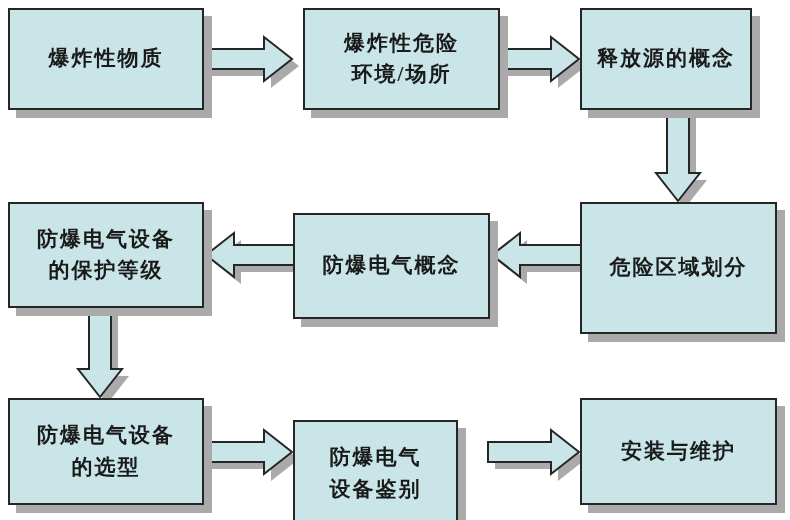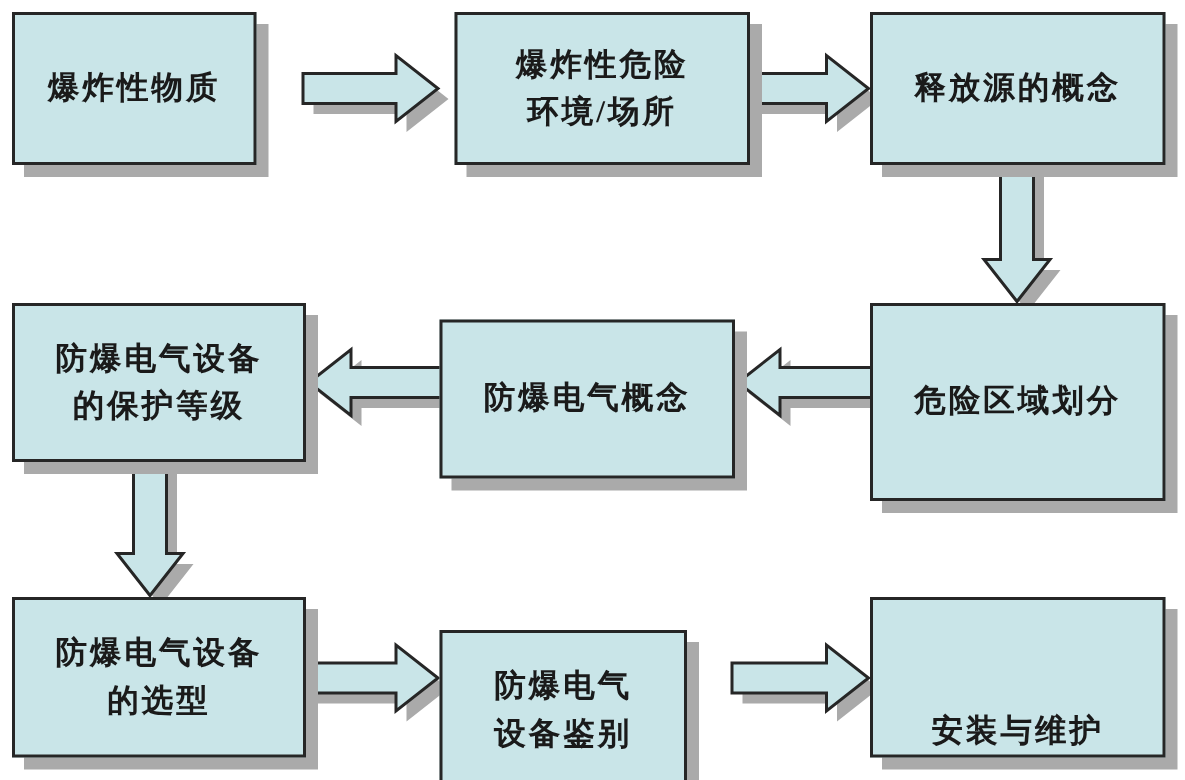--- a/index.html
+++ b/index.html
@@ -92,30 +92,30 @@
       <polygon class="arrow-shadow" transform="translate(7,7)" points="202,442 264,442 264,430 292,452 264,474 264,462 202,462"></polygon>
       <polygon class="arrow" points="202,442 264,442 264,430 292,452 264,474 264,462 202,462"></polygon>
     </g>
 
     <g>
       <polygon class="arrow-shadow" transform="translate(7,7)" points="488,442 551,442 551,430 579,452 551,474 551,462 488,462"></polygon>
       <polygon class="arrow" points="488,442 551,442 551,430 579,452 551,474 551,462 488,462"></polygon>
     </g>
   </svg>
 
-  <div class="box" style="left:8px; top:8px; width:163px; height:102px;">
+  <div class="box" style="left:8px; top:8px; width:196px; height:102px;">
     <span class="label">爆炸性物质</span>
   </div>
 
   <div class="box" style="left:303px; top:8px; width:197px; height:102px;">
     <span class="label">爆炸性危险
 环境/场所</span>
   </div>
 
-  <div class="box" style="left:580px; top:8px; width:197px; height:102px;">
+  <div class="box" style="left:580px; top:8px; width:172px; height:102px;">
     <span class="label">释放源的概念</span>
   </div>
 
   <div class="box" style="left:580px; top:202px; width:197px; height:132px;">
     <span class="label">危险区域划分</span>
   </div>
 
   <div class="box" style="left:293px; top:202px; width:197px; height:106px;margin-top:11px;">
     <span class="label">防爆电气概念</span>
   </div>
@@ -128,17 +128,17 @@
   <div class="box" style="left:8px; top:398px; width:196px; height:107px;">
     <span class="label">防爆电气设备
 的选型</span>
   </div>
 
   <div class="box" style="left:293px; top:420px; width:165px; height:107px;">
     <span class="label">防爆电气
 设备鉴别</span>
   </div>
 
-  <div class="box" style="left:580px; top:398px; width:197px; height:107px;align-items:flex-end;">
+  <div class="box" style="left:580px; top:398px; width:197px; height:107px;">
     <span class="label">安装与维护</span>
   </div>
 
 </div>
 
 </body></html>

